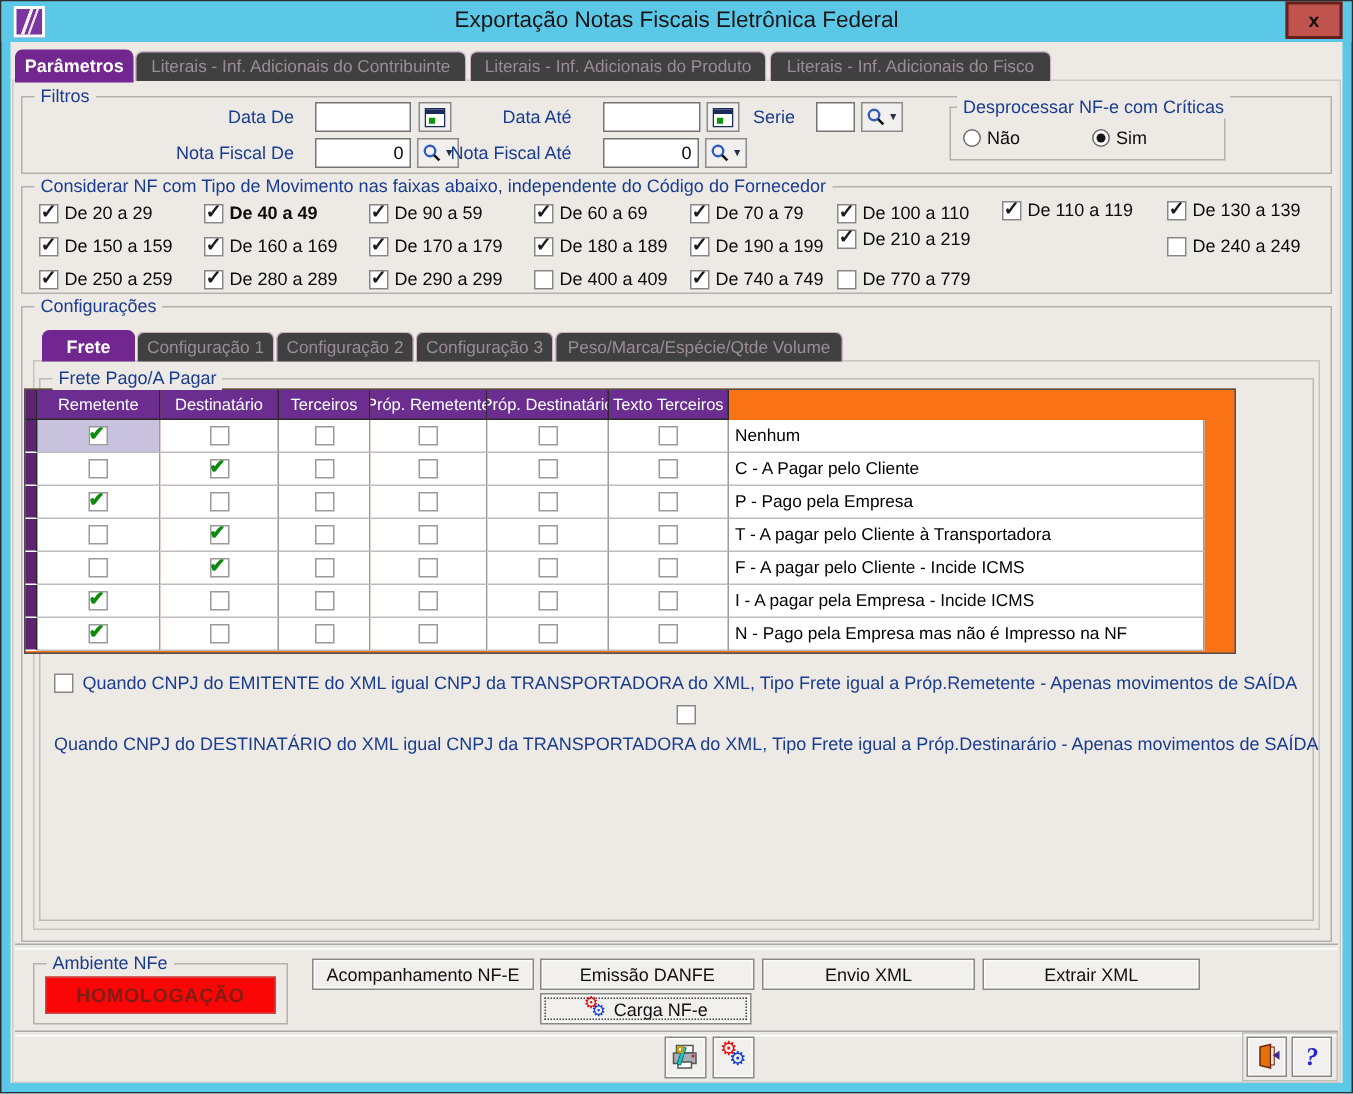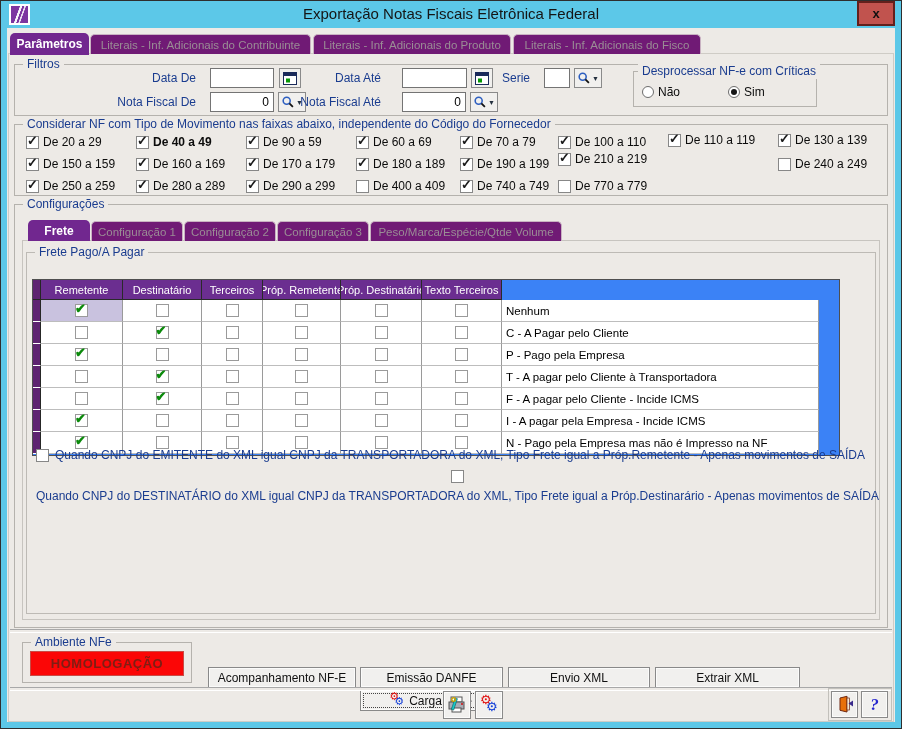--- a/index.html
+++ b/index.html
@@ -14,21 +14,21 @@
   .app-logo{position:absolute;left:8px;top:3px;width:21px;height:21px;background:#7C35A0;border:2px solid #fff;box-sizing:border-box;}
   .app-logo::after{content:"";position:absolute;inset:0;
     background:linear-gradient(110deg,transparent 38%,rgba(255,255,255,.95) 40%,rgba(255,255,255,.95) 48%,transparent 50%,transparent 57%,rgba(255,255,255,.85) 59%,rgba(255,255,255,.85) 64%,transparent 66%);}
   .title-text{position:absolute;left:0;right:0;top:4px;text-align:center;font-size:15px;color:#151515;}
   .close-btn{position:absolute;left:856px;top:0px;width:38px;height:25px;background:#C1534E;border:2px solid #63201c;
     box-sizing:border-box;display:flex;align-items:center;justify-content:center;font-weight:bold;font-size:13px;color:#101010;cursor:default;}
   
   .content{position:absolute;left:7px;top:28px;width:888px;height:694px;background:#EDEAE6;}
   .tabpage-main{position:absolute;left:8px;top:53px;width:886px;height:669px;background:#EDEAE6;border:1px solid #cfccc6;box-sizing:border-box;}
   
-  .tab{position:absolute;height:20px;top:34px;background:#701a75;border:1px solid #C9B2C2;border-bottom:none;border-radius:5px 5px 0 0;
+  .tab{position:absolute;height:20px;top:34px;background:#404040;border:1px solid #C9B2C2;border-bottom:none;border-radius:5px 5px 0 0;
     box-sizing:border-box;display:flex;align-items:center;justify-content:center;font-size:11.5px;color:#9A8D95;white-space:nowrap;z-index:3;}
   .tab.sel{background:#71278F;color:#fff;font-weight:bold;font-size:12px;height:22px;top:33px;border:none;}
   
   .gb{position:absolute;border:1px solid #b5b2ad;box-sizing:border-box;}
   .gb-cap{position:absolute;top:-8px;left:8px;background:#EDEAE6;padding:0 4px;font-size:12px;line-height:15px;color:#1A3C8F;white-space:nowrap;z-index:2;}
   .lbl{position:absolute;font-size:12px;color:#1A3C8F;white-space:nowrap;text-align:right;}
   .inp{position:absolute;background:#fff;border:1px solid #747474;box-sizing:border-box;font-size:12px;color:#000;
     padding:2px 4px;line-height:14px;}
   .inp.num{text-align:right;}
   .sqbtn{position:absolute;background:#F1F0EE;border:1px solid #8a8a8a;box-sizing:border-box;display:flex;align-items:center;justify-content:center;gap:1px;}
@@ -36,36 +36,36 @@
   
   .cb{width:13px;height:13px;background:#fff;border:1px solid #878787;box-sizing:border-box;position:relative;flex:none;}
   .cb.checked::after{content:"\2713";position:absolute;left:0px;top:-3px;font-size:13px;font-weight:bold;color:#1b1b1b;line-height:14px;}
   .gcb{width:13px;height:13px;background:#fff;border:1px solid #9a9a9a;box-sizing:border-box;position:relative;}
   .gcb.checked::after{content:"\2714";position:absolute;left:-1px;top:-4px;font-size:13px;font-weight:bold;color:#0B8A0B;}
   .radio{width:12px;height:12px;border-radius:50%;background:#fff;border:1px solid #6d6d6d;box-sizing:border-box;position:relative;flex:none;}
   .radio.checked::after{content:"";position:absolute;left:2px;top:2px;width:6px;height:6px;border-radius:50%;background:#161616;}
   .mv{position:absolute;display:flex;align-items:center;gap:4px;height:14px;}
   .mv-lbl{font-size:12px;color:#0c0c0c;white-space:nowrap;}
   
-  .tablebox{position:absolute;left:32px;top:259px;width:806px;height:175px;background:#3b82f6;border:1px solid #4f4f4f;box-sizing:content-box;margin-top:20px;}
+  .tablebox{position:absolute;left:16px;top:259px;width:806px;height:175px;background:#f97316;border:1px solid #4f4f4f;box-sizing:content-box;}
   .trow{position:absolute;left:0;display:flex;height:22px;}
   .trow.thead{height:20px;}
   .tc{box-sizing:border-box;border-right:1px solid #9a9a9a;border-bottom:1px solid #bdbdbd;background:#fff;
     display:flex;align-items:center;justify-content:center;}
   .thead .tc{background:#6B2E90;color:#fff;font-size:11px;border-right:1px solid #2a2a2a;border-bottom:1px solid #2a2a2a;white-space:nowrap;overflow:hidden;}
   .ind{width:8px;flex:none;background:#5E2371;border-right:1px solid #262626;border-bottom:1px solid #ffffff;box-sizing:border-box;}
   .w0{width:82px}.w1{width:79px}.w2{width:61px}.w3{width:78px}.w4{width:81px}.w5{width:80px}.w6{width:317px}
   .omega{justify-content:flex-start;padding-left:4px;font-size:11.5px;color:#000;white-space:nowrap;overflow:hidden;}
   .selcell{background:#C9C2DF;}
   .cnpj{position:absolute;display:flex;align-items:center;gap:6px;}
   .cnpj-lbl{font-size:12px;color:#1A3C8F;white-space:nowrap;}
   
   .groove{position:absolute;left:10px;width:882px;height:2px;border-top:1px solid #a8a8a8;border-bottom:1px solid #ffffff;}
   .btn{position:absolute;background:#F1F0EE;border:1px solid #898989;box-shadow:inset 0 0 0 1px #fbfbfa;box-sizing:border-box;
-    display:flex;align-items:center;justify-content:center;font-size:12px;color:#101010;cursor:default;white-space:nowrap;gap:4px;margin-top:28px;}
+    display:flex;align-items:center;justify-content:center;font-size:12px;color:#101010;cursor:default;white-space:nowrap;gap:4px;}
   .focus-dots{outline:1px dotted #444;outline-offset:-4px;}
   .homolog{position:absolute;background:#FB0606;display:flex;align-items:center;justify-content:center;
     font-weight:bold;font-size:13px;color:#7E1E14;letter-spacing:.5px;border:1px solid #c94b45;box-sizing:border-box;}
   .gear{font-family:"DejaVu Sans",sans-serif;line-height:1;}
   .iconbtn{position:absolute;background:#F1F0EE;border:1px solid #8a8a8a;box-shadow:inset 0 0 0 1px #fbfbfa;box-sizing:border-box;
     display:flex;align-items:center;justify-content:center;}
   .help-q{font-family:"Liberation Serif",serif;font-style:italic;font-weight:bold;font-size:17px;color:#2626CF;}
 </style>
 </head>
 <body>

